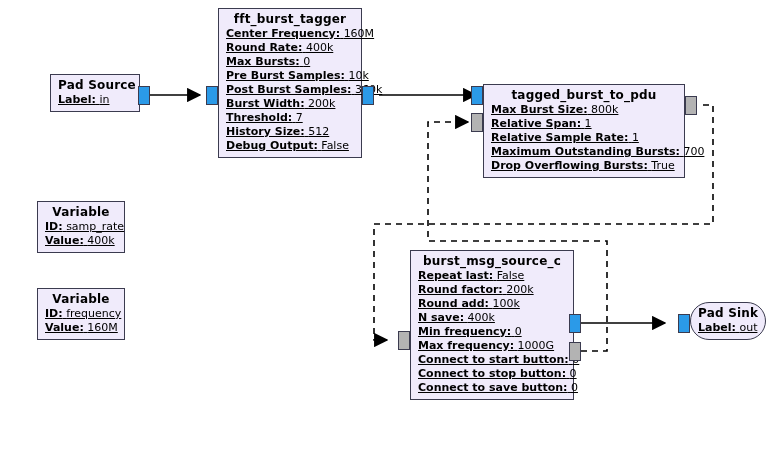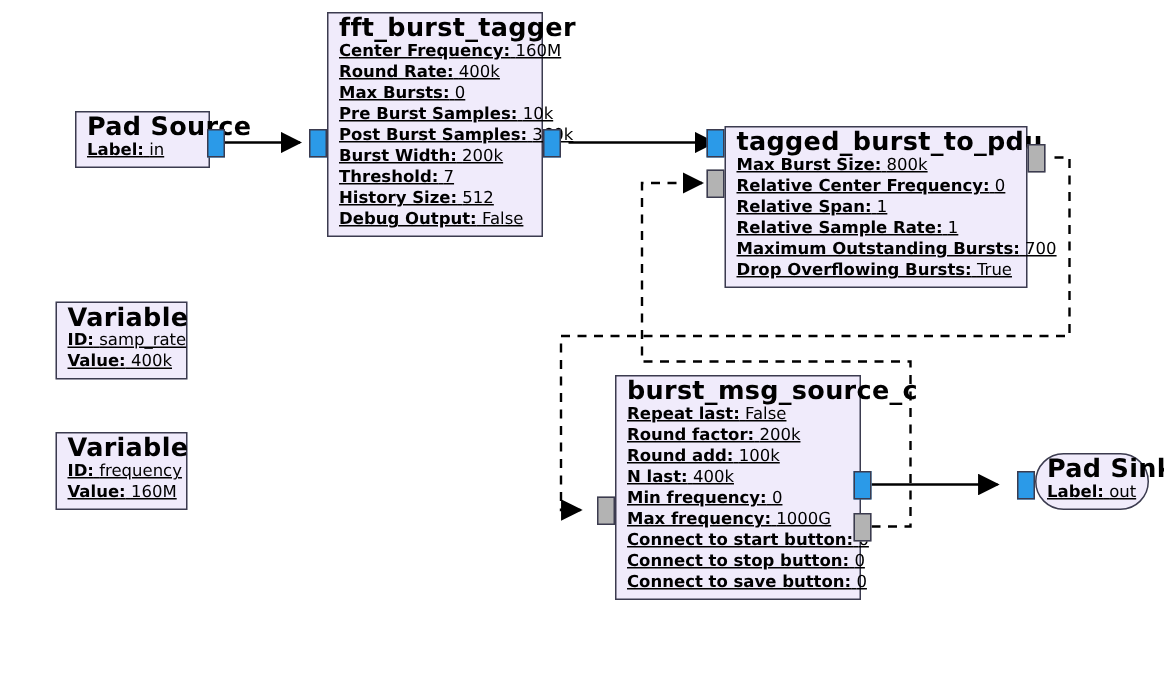--- a/index.html
+++ b/index.html
@@ -24,21 +24,21 @@
   .block {
     position: absolute;
     box-sizing: border-box;
     background: #f0ebfb;
     border: 1px solid #3b3b4f;
     padding: 3px 7px 4px 7px;
     z-index: 5;
   }
   .block-title {
     text-align: center;
-    font-size: 17px;
+    font-size: 12px;
     font-weight: bold;
     color: #000;
     letter-spacing: 0.2px;
     line-height: 15px;
     white-space: nowrap;
   }
   .param {
     font-size: 11px;
     line-height: 14px;
     color: #000;
@@ -148,24 +148,20 @@
   <div class="port stream" style="left:206px; top:86px; width:12px; height:19px;"></div>
   <div class="port stream" style="left:362px; top:86px; width:12px; height:19px;"></div>
 
   <div class="block" style="left:483px; top:52px; width:202px;margin-top:32px;">
     <div class="block-title">tagged_burst_to_pdu</div>
     <div class="param">
       <span class="k">Max Burst Size:</span>
       <span class="v">800k</span>
     </div>
     <div class="param">
-      <span class="k">Relative Center Frequency:</span>
-      <span class="v">0</span>
-    </div>
-    <div class="param">
       <span class="k">Relative Span:</span>
       <span class="v">1</span>
     </div>
     <div class="param">
       <span class="k">Relative Sample Rate:</span>
       <span class="v">1</span>
     </div>
     <div class="param">
       <span class="k">Maximum Outstanding Bursts:</span>
       <span class="v">700</span>
@@ -187,21 +183,21 @@
     </div>
     <div class="param">
       <span class="k">Round factor:</span>
       <span class="v">200k</span>
     </div>
     <div class="param">
       <span class="k">Round add:</span>
       <span class="v">100k</span>
     </div>
     <div class="param">
-      <span class="k">N last:</span>
+      <span class="k">N save:</span>
       <span class="v">400k</span>
     </div>
     <div class="param">
       <span class="k">Min frequency:</span>
       <span class="v">0</span>
     </div>
     <div class="param">
       <span class="k">Max frequency:</span>
       <span class="v">1000G</span>
     </div>

